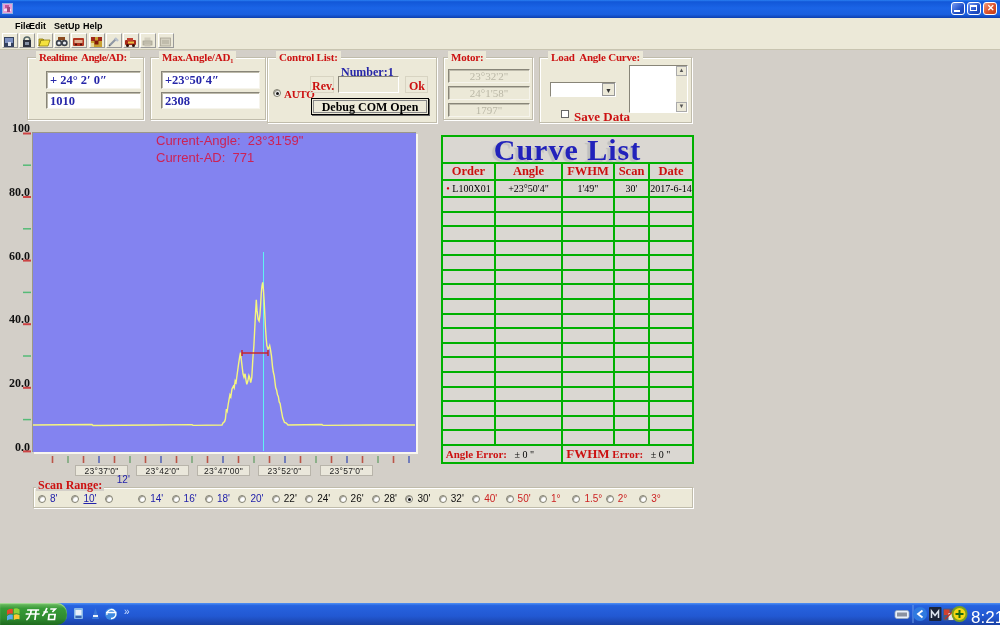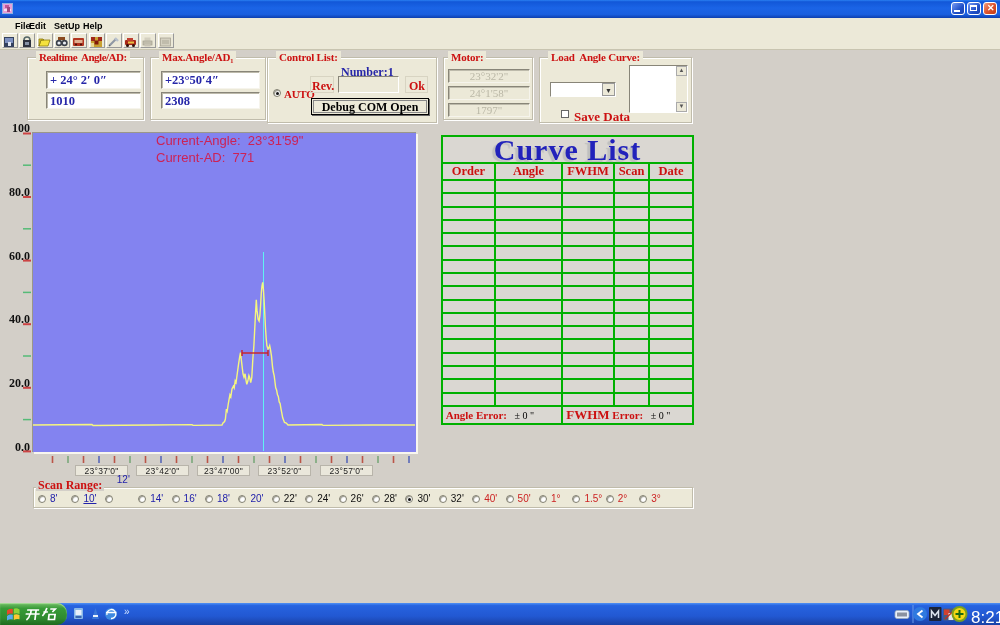--- a/index.html
+++ b/index.html
@@ -39,21 +39,21 @@
 #chart { position:absolute; left:32px; top:132px; width:384px; height:320px; background:#8383f0;
   border-top:1px solid #9a978a; border-left:1px solid #9a978a;
   box-shadow:2px 2px 0 #f8f6ee; }
 .ylab { position:absolute; font-family:"Liberation Serif", serif; font-weight:bold; font-size:12px;
   color:#111; text-align:right; width:28px; }
 .xlab { position:absolute; height:11px; background:#eae7db; border:1px solid #b8b4aa;
   font-size:8.5px; color:#222; text-align:center; line-height:10.5px; width:53px; letter-spacing:0.3px;
   font-family:"Liberation Sans", sans-serif; }
 
 #ctable { position:absolute; left:441px; top:135px; border-collapse:collapse; table-layout:fixed;
-  width:251px; height:290px; font-family:"Liberation Serif", serif; }
+  width:251px; height:329px; font-family:"Liberation Serif", serif; }
 #ctable td { border:2px solid #00b000; padding:0; overflow:hidden; white-space:nowrap; background:#dad7d2; }
 #ctitle { font-size:30px; font-weight:bold; color:#2222bb; text-align:center; letter-spacing:1px;
   text-shadow:-3px 2px 1px #bfbfbf; font-family:"Liberation Serif", serif; line-height:25px; overflow:visible !important; }
 .chead { color:#cc1111; font-weight:bold; font-size:12.5px; text-align:center; }
 .cdata { font-size:10px; text-align:center; color:#000; }
 
 #scanbox { position:absolute; left:33px; top:487px; width:660px; height:21px;
   background:#ece9d8; border:1px solid #c0bcab; box-shadow:1px 1px 0 #fff, inset 1px 1px 0 #fff; }
 .radio { position:absolute; width:8px; height:8px; border-radius:50%; background:#fff;
   border:1px solid #828070; box-shadow:inset 1px 1px 1px #9a988c; }
@@ -287,20 +287,27 @@
   <tbody>
       <tr>
         <td colspan="5" id="ctitle" style="height:22px;">Curve List</td>
       </tr>
   <tr>
     <td class="chead" style="height:15px;">Order</td>
         <td class="chead">Angle</td>
     <td class="chead">FWHM</td>
         <td class="chead">Scan</td>
         <td class="chead">Date</td>
+  </tr>
+  <tr>
+    <td class="cdata" style="height:17px;"><span style="color:#cc0000;">•</span> L100X01</td>
+    <td class="cdata">+23°50'4"</td>
+        <td class="cdata">1'49"</td>
+    <td class="cdata">30'</td>
+        <td class="cdata">2017-6-14</td>
   </tr>
   <tr class="erow">
         <td></td>
         <td></td>
         <td></td>
         <td></td>
         <td></td>
       </tr>
   <tr class="erow">
         <td></td>

